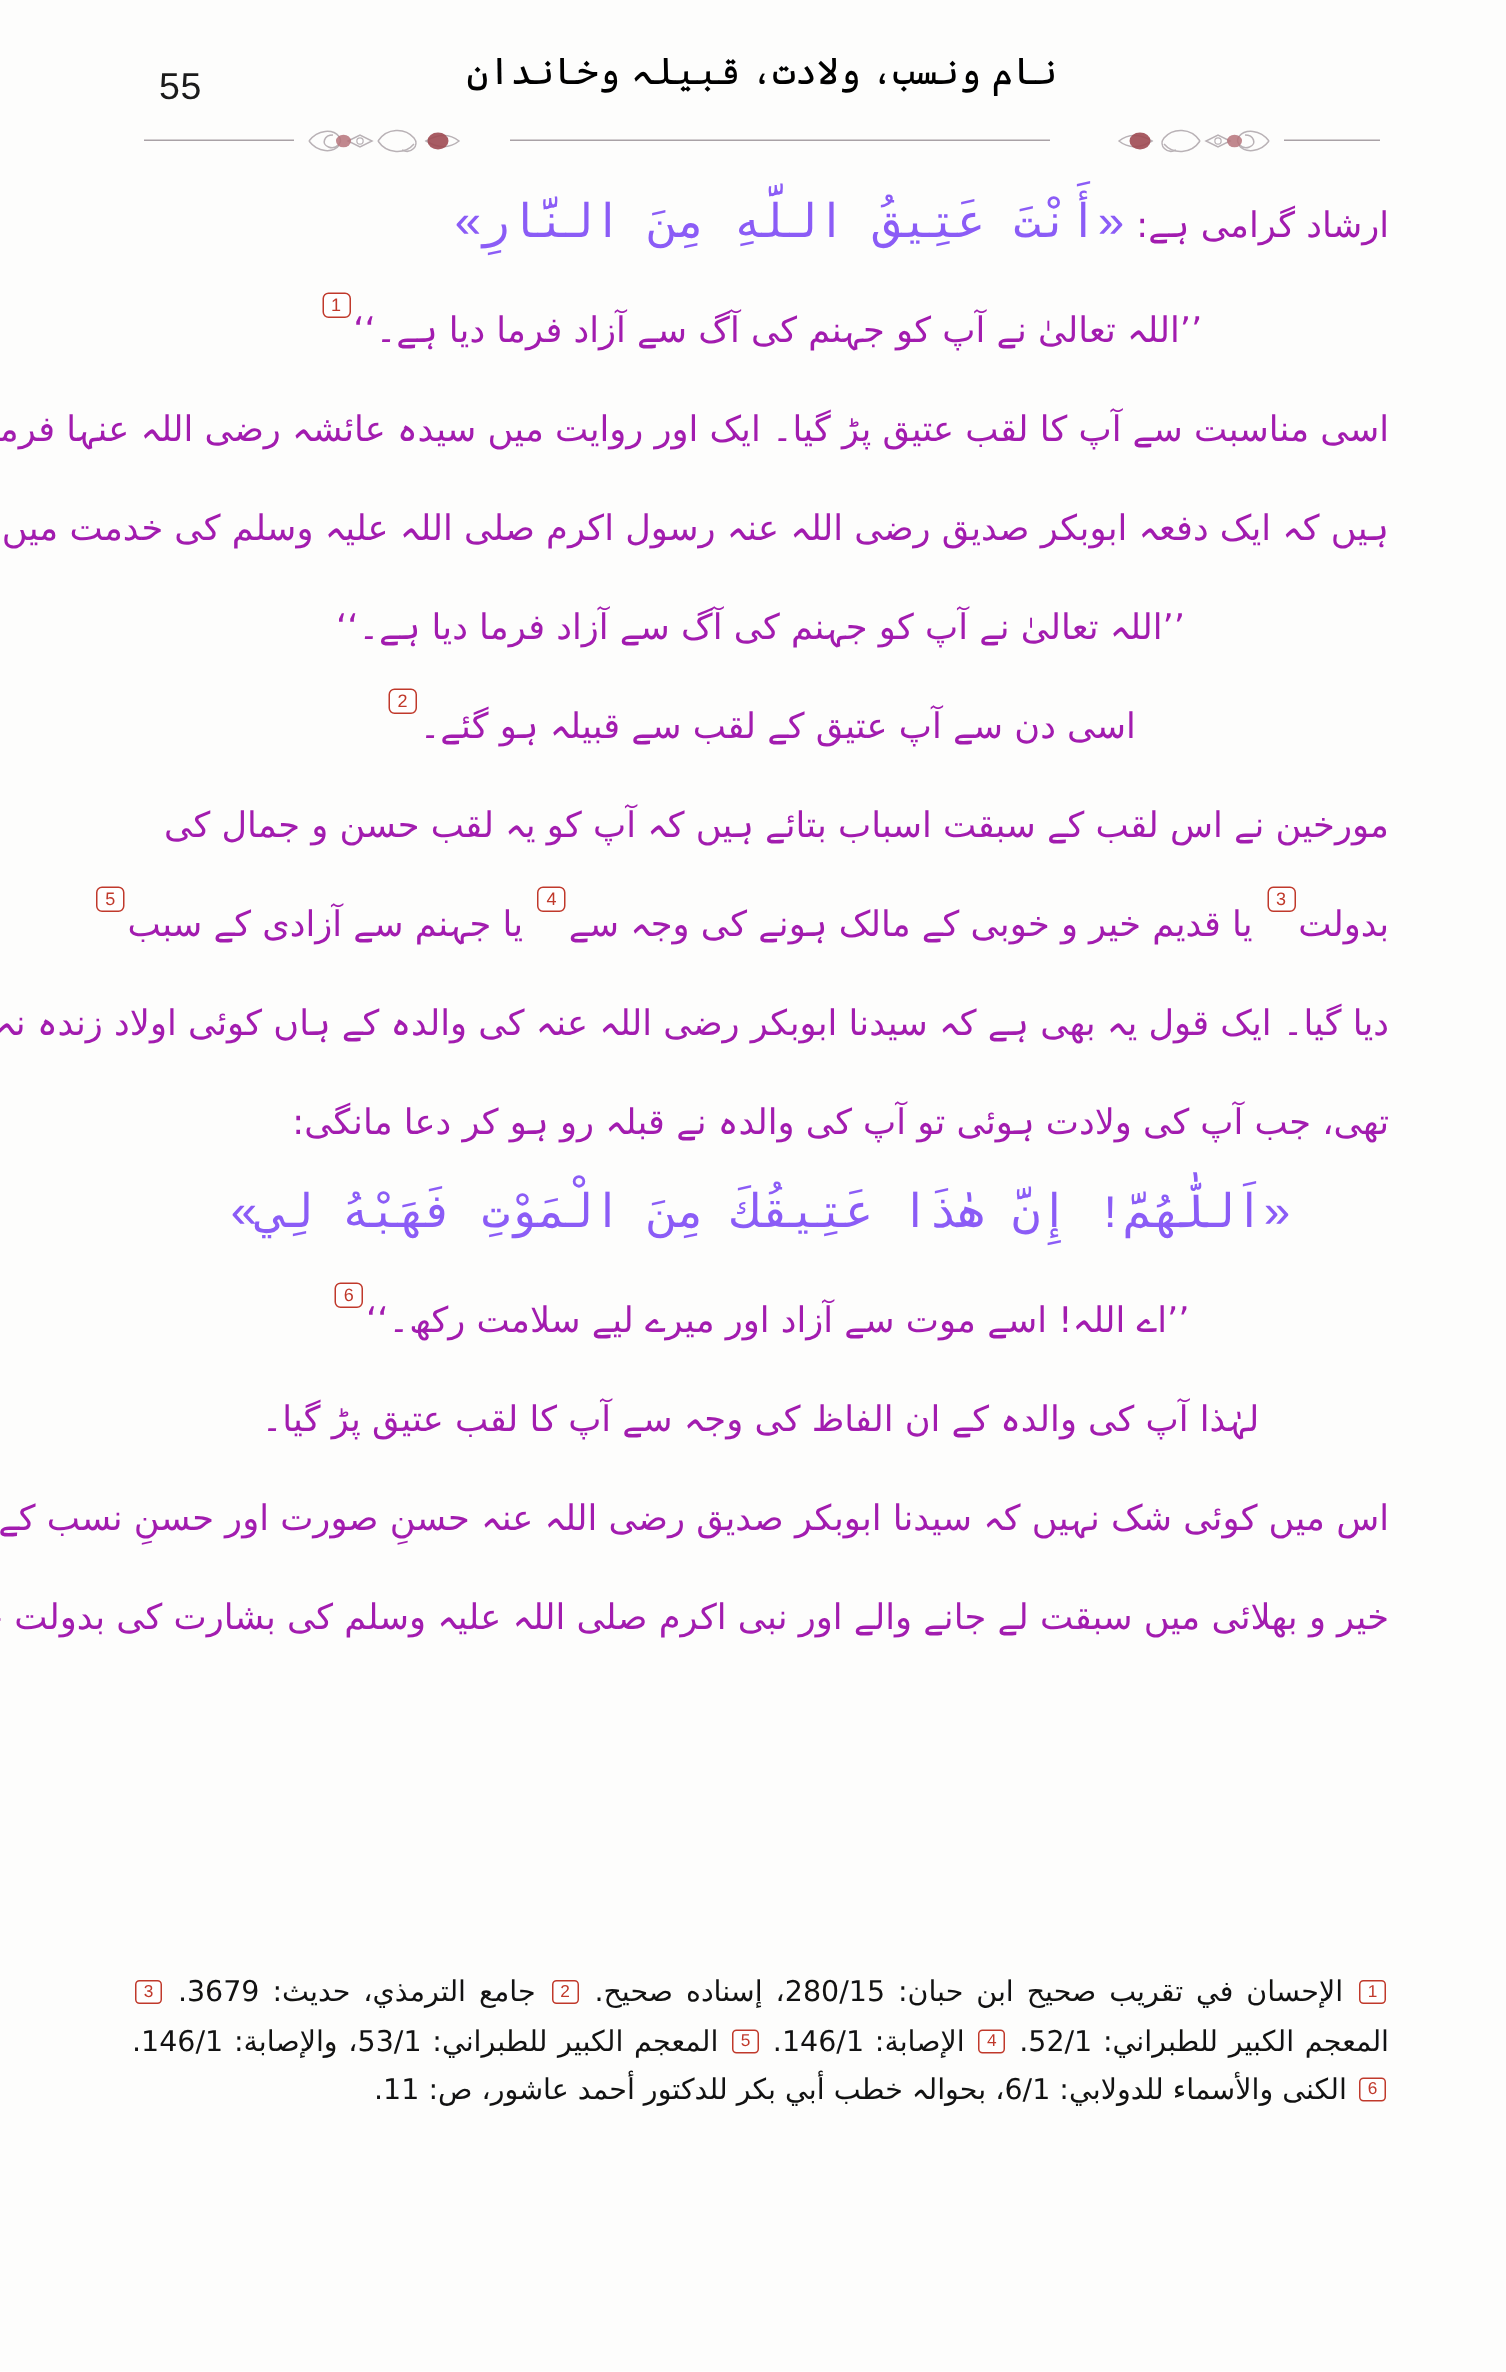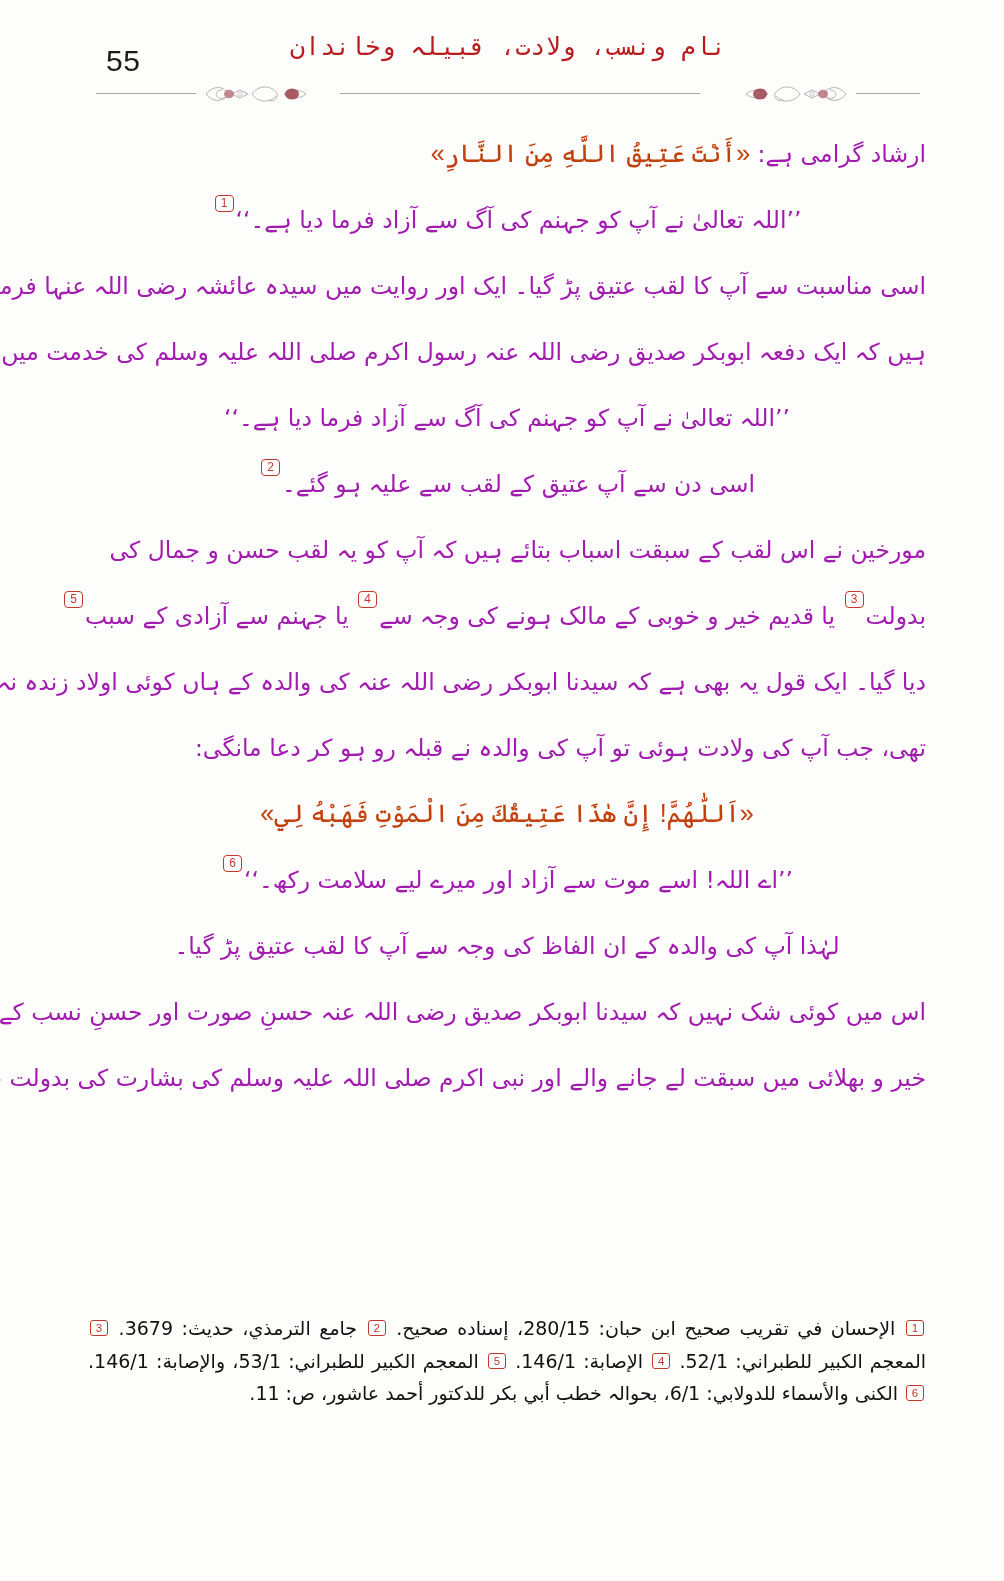--- a/index.html
+++ b/index.html
@@ -29,33 +29,33 @@
     top: 34px;
     left: 96px;
     right: 84px;
     height: 62px;
   }
   .folio {
     position: absolute;
     left: 10px;
     top: 10px;
     font-family: "Liberation Sans", sans-serif;
-    font-size: 30px;
+    font-size: 25px;
     color: #1b1b1b;
     letter-spacing: 0.5px;
   }
   .header-title {
     position: absolute;
     left: 0;
     right: 0;
     top: -2px;
     text-align: center;
-    font-family: Liberation Mono, monospace;
+    font-family: Liberation Sans, sans-serif;
     font-size: 25px;
-    color: #b91c1c;
+    color: #000000;
     direction: rtl;
     line-height: 1.35;
     white-space: nowrap;
   }
   .rule-wrap {
     position: absolute;
     left: 0;
     right: 0;
     top: 50px;
     height: 20px;
@@ -100,23 +100,23 @@
     position: relative;
   }
   .ln-h { height: 58px; display: flex; align-items: flex-end; }
 
   .urdu {
     font-family: "DejaVu Sans", sans-serif;
     color: #a21caf;
     font-size: 23.5px;
   }
   .arabic-quote {
-    font-family: Liberation Sans, sans-serif;
-    color: #c2410c;
-    font-size: 25px;
+    font-family: Liberation Mono, monospace;
+    color: #8b5cf6;
+    font-size: 31px;
     direction: rtl;
   }
   .centered { text-align: center; justify-content: center; }
   .right-al { text-align: right; justify-content: flex-start; }
   .just-al  { text-align: justify; justify-content: space-between; }
 
   
   .fnref {
     display: inline-block;
     border: 1.6px solid #c0392b;
@@ -228,21 +228,21 @@
       <div class="line ln-h just-al">
         <span><span class="urdu">اسی مناسبت سے آپ کا لقب عتیق پڑ گیا۔ ایک اور روایت میں سیدہ عائشہ رضی اللہ عنہا فرماتی</span></span>
       </div>
       <div class="line ln-h just-al">
         <span><span class="urdu">ہیں کہ ایک دفعہ ابوبکر صدیق رضی اللہ عنہ رسول اکرم صلی اللہ علیہ وسلم کی خدمت میں حاضر ہوئے تو</span></span>
       </div>
       <div class="line ln-h centered">
         <span><span class="urdu">’’اللہ تعالیٰ نے آپ کو جہنم کی آگ سے آزاد فرما دیا ہے۔‘‘</span></span>
       </div>
       <div class="line ln-h centered">
-        <span><span class="urdu">اسی دن سے آپ عتیق کے لقب سے علیہ ہو گئے۔</span><span class="fnref">2</span></span>
+        <span><span class="urdu">اسی دن سے آپ عتیق کے لقب سے قبیلہ ہو گئے۔</span><span class="fnref">2</span></span>
       </div>
       <div class="line ln-h just-al">
         <span><span class="urdu">مورخین نے اس لقب کے سبقت اسباب بتائے ہیں کہ آپ کو یہ لقب حسن و جمال کی</span></span>
       </div>
       <div class="line ln-h just-al">
         <span><span class="urdu">بدولت</span><span class="fnref">3</span><span class="urdu"> یا قدیم خیر و خوبی کے مالک ہونے کی وجہ سے</span><span class="fnref">4</span><span class="urdu"> یا جہنم سے آزادی کے سبب</span><span class="fnref">5</span></span>
       </div>
       <div class="line ln-h just-al">
         <span><span class="urdu">دیا گیا۔ ایک قول یہ بھی ہے کہ سیدنا ابوبکر رضی اللہ عنہ کی والدہ کے ہاں کوئی اولاد زندہ نہ رہتی</span></span>
       </div>

